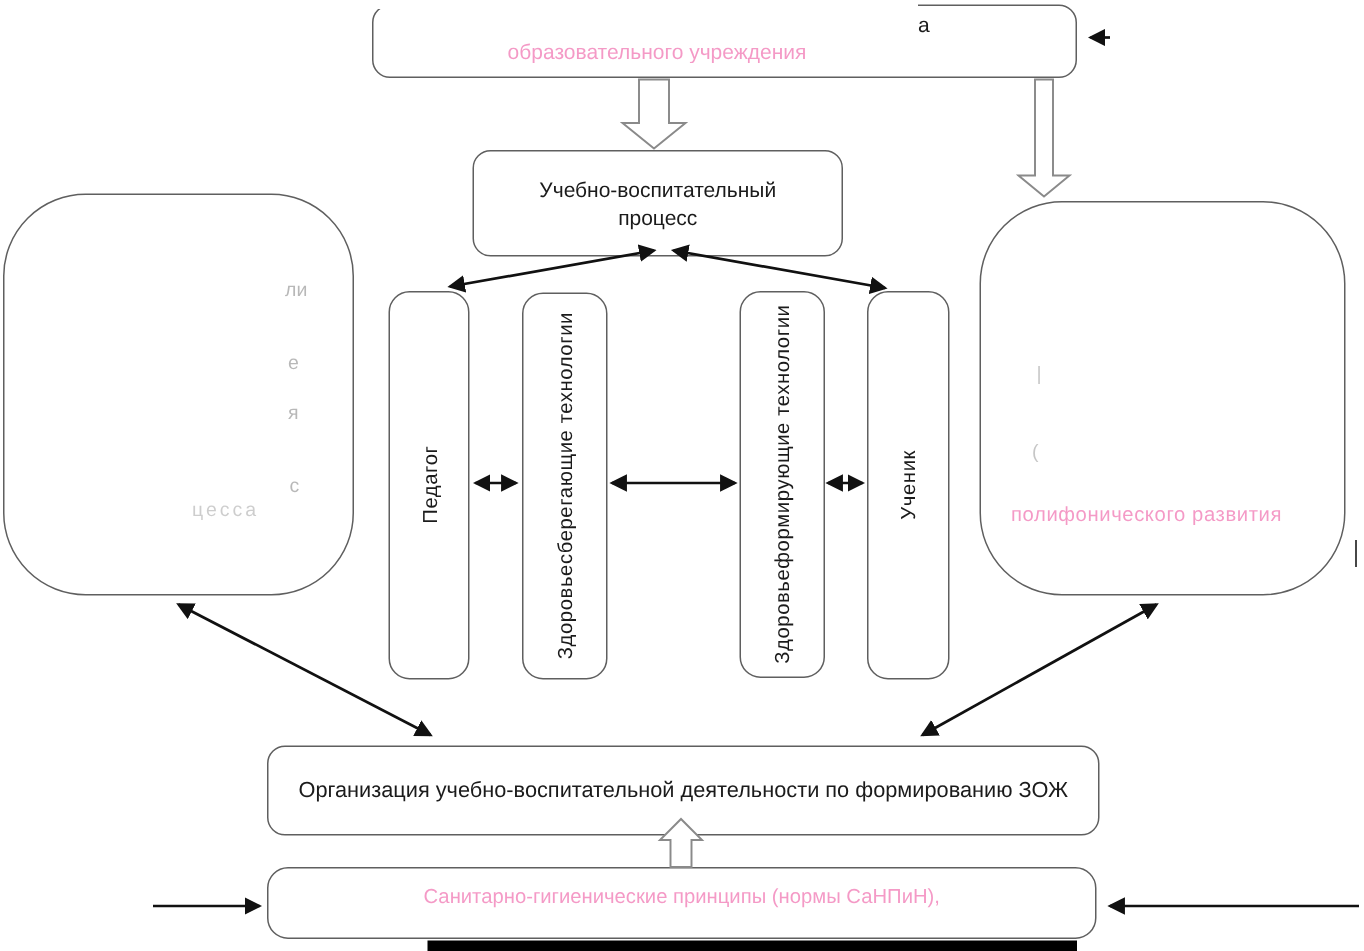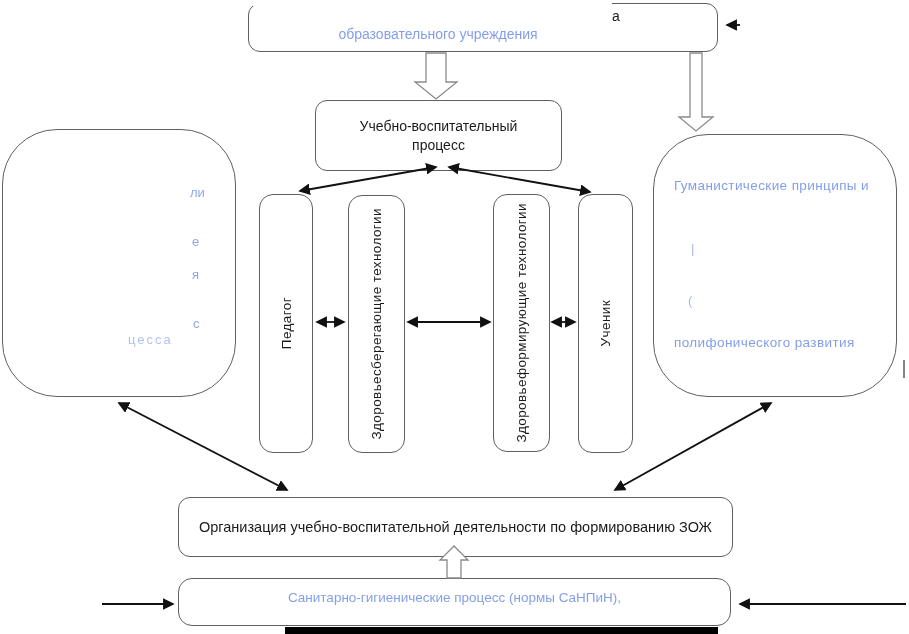--- a/index.html
+++ b/index.html
@@ -12,22 +12,22 @@
     display:flex;align-items:center;justify-content:center;text-align:center;
     box-sizing:border-box;
   }
   .blob{border-radius:55px;}
   .vbox{border-radius:14px;}
   .vlabel{
     writing-mode:vertical-rl;transform:rotate(180deg);
     font-size:13.5px;letter-spacing:.4px;white-space:nowrap;
   }
   .plabel{font-size:14px;line-height:1.35;}
-  .frag{position:absolute;opacity:.5;font-size:13px;color:#1d4ed8;}
-  .faded{opacity:.55;color:#1d4ed8;}
+  .frag{position:absolute;opacity:.5;font-size:13px;color:#737373;}
+  .faded{opacity:.55;color:#ec4899;}
   .orgtext{font-size:14.5px;}
   svg{position:absolute;left:0;top:0;z-index:3;}
   .mask{position:absolute;background:#fff;z-index:2;}
   .bar{position:absolute;background:#000;z-index:2;}
 </style>
 </head>
 <body>
 
 <div id="canvas">
 
@@ -41,21 +41,20 @@
   </div>
 
   <div class="box blob" style="left:2px;top:129px;width:234px;height:268px;"></div>
   <span class="frag" style="left:190px;top:185px;">ли</span>
   <span class="frag" style="left:192px;top:234px;">е</span>
   <span class="frag" style="left:192px;top:267px;">я</span>
   <span class="frag" style="left:193px;top:316px;">с</span>
   <span class="frag" style="left:128px;top:332px;opacity:.35;letter-spacing:2px;">цесса</span>
 
   <div class="box blob" style="left:653px;top:134px;width:244px;height:263px;"></div>
-  <div class="faded" style="position:absolute;left:674px;top:178px;width:215px;font-size:13.5px;letter-spacing:.4px;">Гуманистические принципы и</div>
   <span class="frag" style="left:691px;top:241px;opacity:.4;">|</span>
   <span class="frag" style="left:688px;top:293px;opacity:.4;">(</span>
   <div class="faded" style="position:absolute;left:674px;top:335px;width:215px;font-size:13.5px;letter-spacing:.4px;">полифонического развития</div>
 
   <div class="box vbox" style="left:259px;top:194px;width:54px;height:259px;">
     <span class="vlabel">Педагог</span>
   </div>
   <div class="box vbox" style="left:348px;top:195px;width:57px;height:258px;">
     <span class="vlabel">Здоровьесберегающие технологии</span>
   </div>
@@ -64,21 +63,21 @@
   </div>
   <div class="box vbox" style="left:578px;top:194px;width:55px;height:259px;">
     <span class="vlabel">Ученик</span>
   </div>
 
   <div class="box" style="left:178px;top:497px;width:555px;height:60px;">
     <div class="orgtext">Организация учебно-воспитательной деятельности по формированию ЗОЖ</div>
   </div>
 
   <div class="box" style="left:178px;top:578px;width:553px;height:48px;border-radius:14px;align-items:flex-start;">
-    <div class="faded" style="font-size:13.5px;margin-top:11px;">Санитарно-гигиенические процесс (нормы СаНПиН),</div>
+    <div class="faded" style="font-size:13.5px;margin-top:11px;">Санитарно-гигиенические принципы (нормы СаНПиН),</div>
   </div>
 
   <div class="bar" style="left:285px;top:627px;width:433px;height:7px;"></div>
 
   <svg width="909" height="634" viewBox="0 0 909 634">
     <defs>
       <marker id="ah" viewBox="0 0 10 10" refX="8.5" refY="5" markerWidth="6.5" markerHeight="6.5" orient="auto-start-reverse">
         <path d="M0,0 L10,5 L0,10 z" fill="#111"></path>
       </marker>
     </defs>

